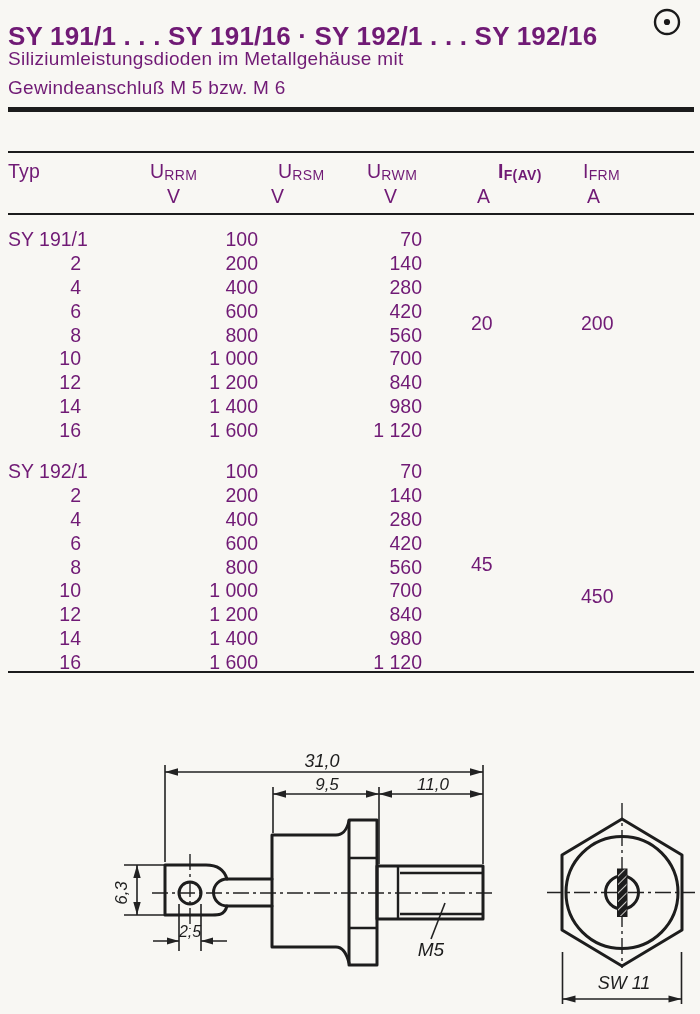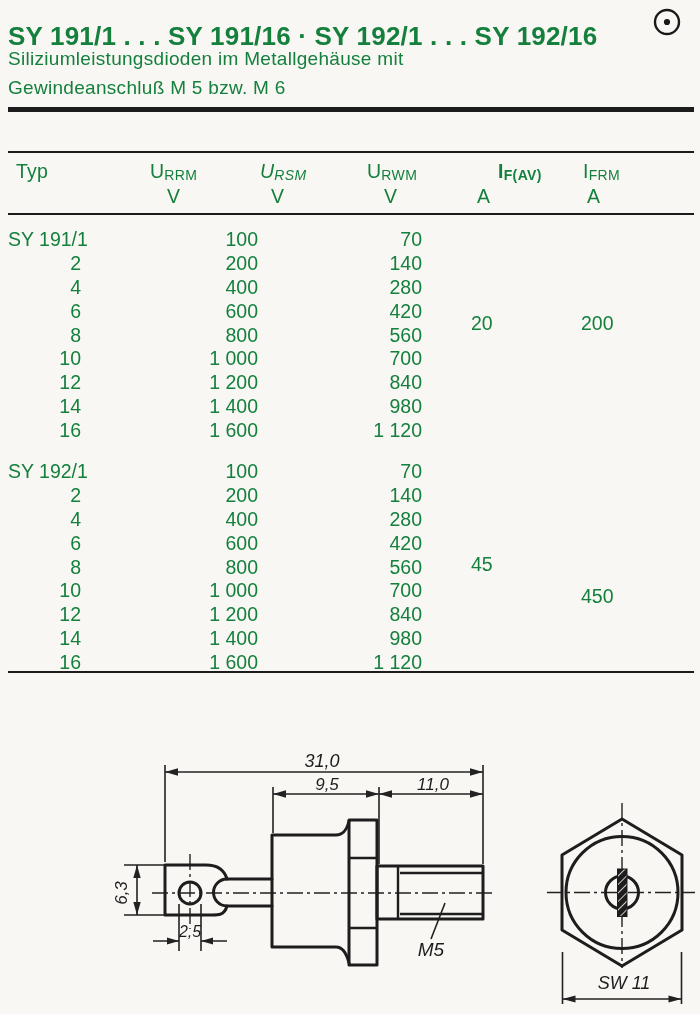--- a/index.html
+++ b/index.html
@@ -1,17 +1,17 @@
 <!DOCTYPE html>
 <html><head>
 <meta charset="utf-8">
 <style>
   html,body{margin:0;padding:0;background:#e9e8e4;}
   .page{position:relative;width:700px;height:1014px;background:#f8f7f3;
-        font-family:"Liberation Sans","DejaVu Sans",sans-serif;color:#15803d;overflow:hidden;}
+        font-family:"Liberation Sans","DejaVu Sans",sans-serif;color:#701a75;overflow:hidden;}
   .title{position:absolute;left:8px;top:4px;font-size:26px;font-weight:bold;
          letter-spacing:0.2px;white-space:nowrap;}
   .marker{position:absolute;left:652px;top:7px;width:30px;height:30px;}
   .subtitle{position:absolute;left:8px;top:44px;font-size:19px;line-height:29px;letter-spacing:0.3px;}
   .rule{position:absolute;left:8px;width:686px;background:#1c1c1c;}
   .r1{top:107px;height:4.5px;}
   .r2{top:151px;height:2.2px;}
   .r3{top:213px;height:2.2px;}
   .r4{top:671px;height:2.2px;}
   .th{position:absolute;top:160px;font-size:19.5px;white-space:nowrap;letter-spacing:0.2px;}
@@ -51,24 +51,24 @@
     <div>Siliziumleistungsdioden im Metallgehäuse mit</div>
     <div>Gewindeanschluß M 5 bzw. M 6</div>
   </div>
 
   <div class="rule r1"></div>
   <div class="rule r2"></div>
   <div class="rule r3"></div>
   <div class="rule r4"></div>
 
   <div id="thead">
-      <div class="th" style="left: 8px; margin-left: 8px;"><span>Typ</span></div>
+      <div class="th" style="left: 8px;"><span>Typ</span></div>
       <div class="th" style="left: 150px;"><span>U</span><span class="subs">RRM</span></div>
       <div class="th unit" style="left: 167px;">V</div>
-      <div class="th" style="left: 260px; font-style: italic;"><span>U</span><span class="subs">RSM</span></div>
+      <div class="th" style="left: 278px;"><span>U</span><span class="subs">RSM</span></div>
       <div class="th unit" style="left: 271px;">V</div>
       <div class="th" style="left: 367px;"><span>U</span><span class="subs">RWM</span></div>
       <div class="th unit" style="left: 384px;">V</div>
       <div class="th" style="left: 498px; font-weight: bold;"><span>I</span><span class="subs">F(AV)</span></div>
       <div class="th unit" style="left: 477px;">A</div>
       <div class="th" style="left: 583px; text-align: right;"><span>I</span><span class="subs">FRM</span></div>
       <div class="th unit" style="left: 587px;">A</div>
     </div>
 
   <div id="block0" class="block">

